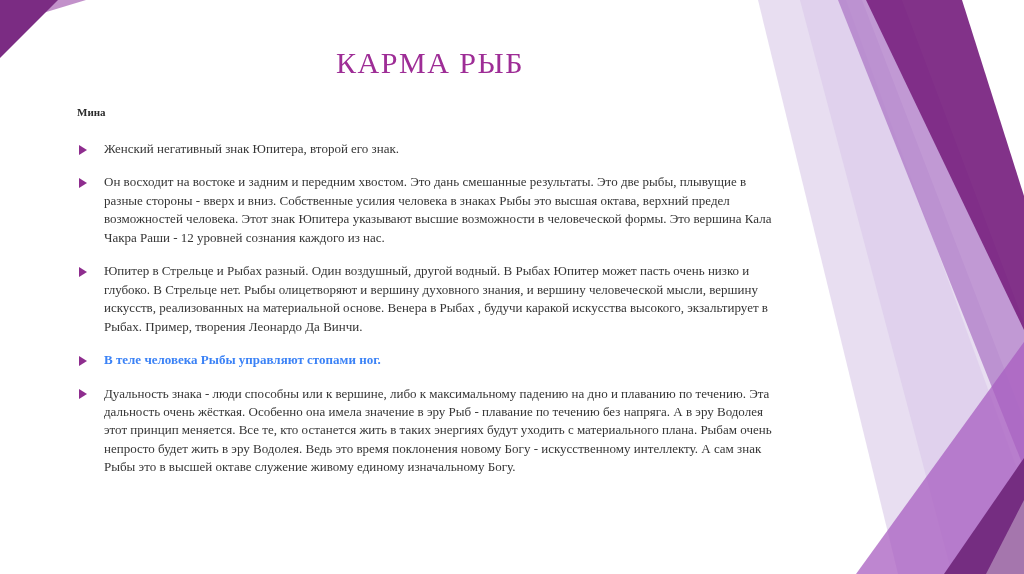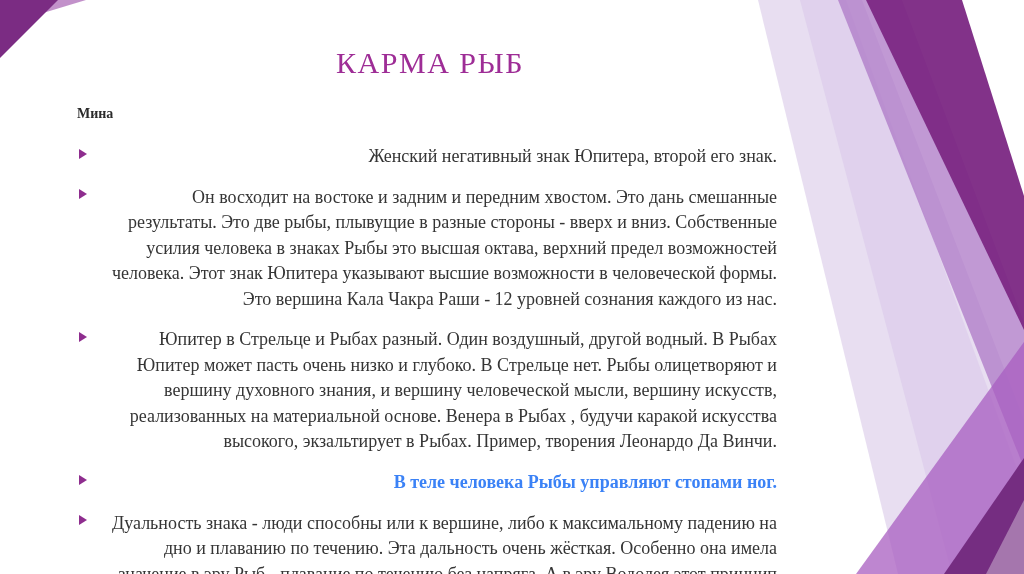--- a/index.html
+++ b/index.html
@@ -37,38 +37,37 @@
     margin: 0 0 26px 0;
     width: 706px;
     text-align: center;
     font-size: 30px;
     font-weight: 400;
     letter-spacing: 1.5px;
     color: #9e2d96;
   }
   .subtitle {
     margin: 0 0 22px 0;
-    font-size: 14px;
+    font-size: 11px;
     font-weight: bold;
     color: #2b2b2b;
   }
   ul.bullets {
     list-style: none;
     margin: 0;
     padding: 0;
     width: 700px;
   }
   ul.bullets li {
     position: relative;
     padding-left: 27px;
     margin-bottom: 15px;
-    font-size: 18px;
+    font-size: 13px;
     line-height: 1.42;
     color: #353535;
-    text-align: right;
   }
   ul.bullets li.bold .bullet-text {
     font-weight: bold;
     color: #3b82f6;
   }
   .bullet-marker {
     position: absolute;
     left: 2px;
     top: 4.5px;
     width: 0;

